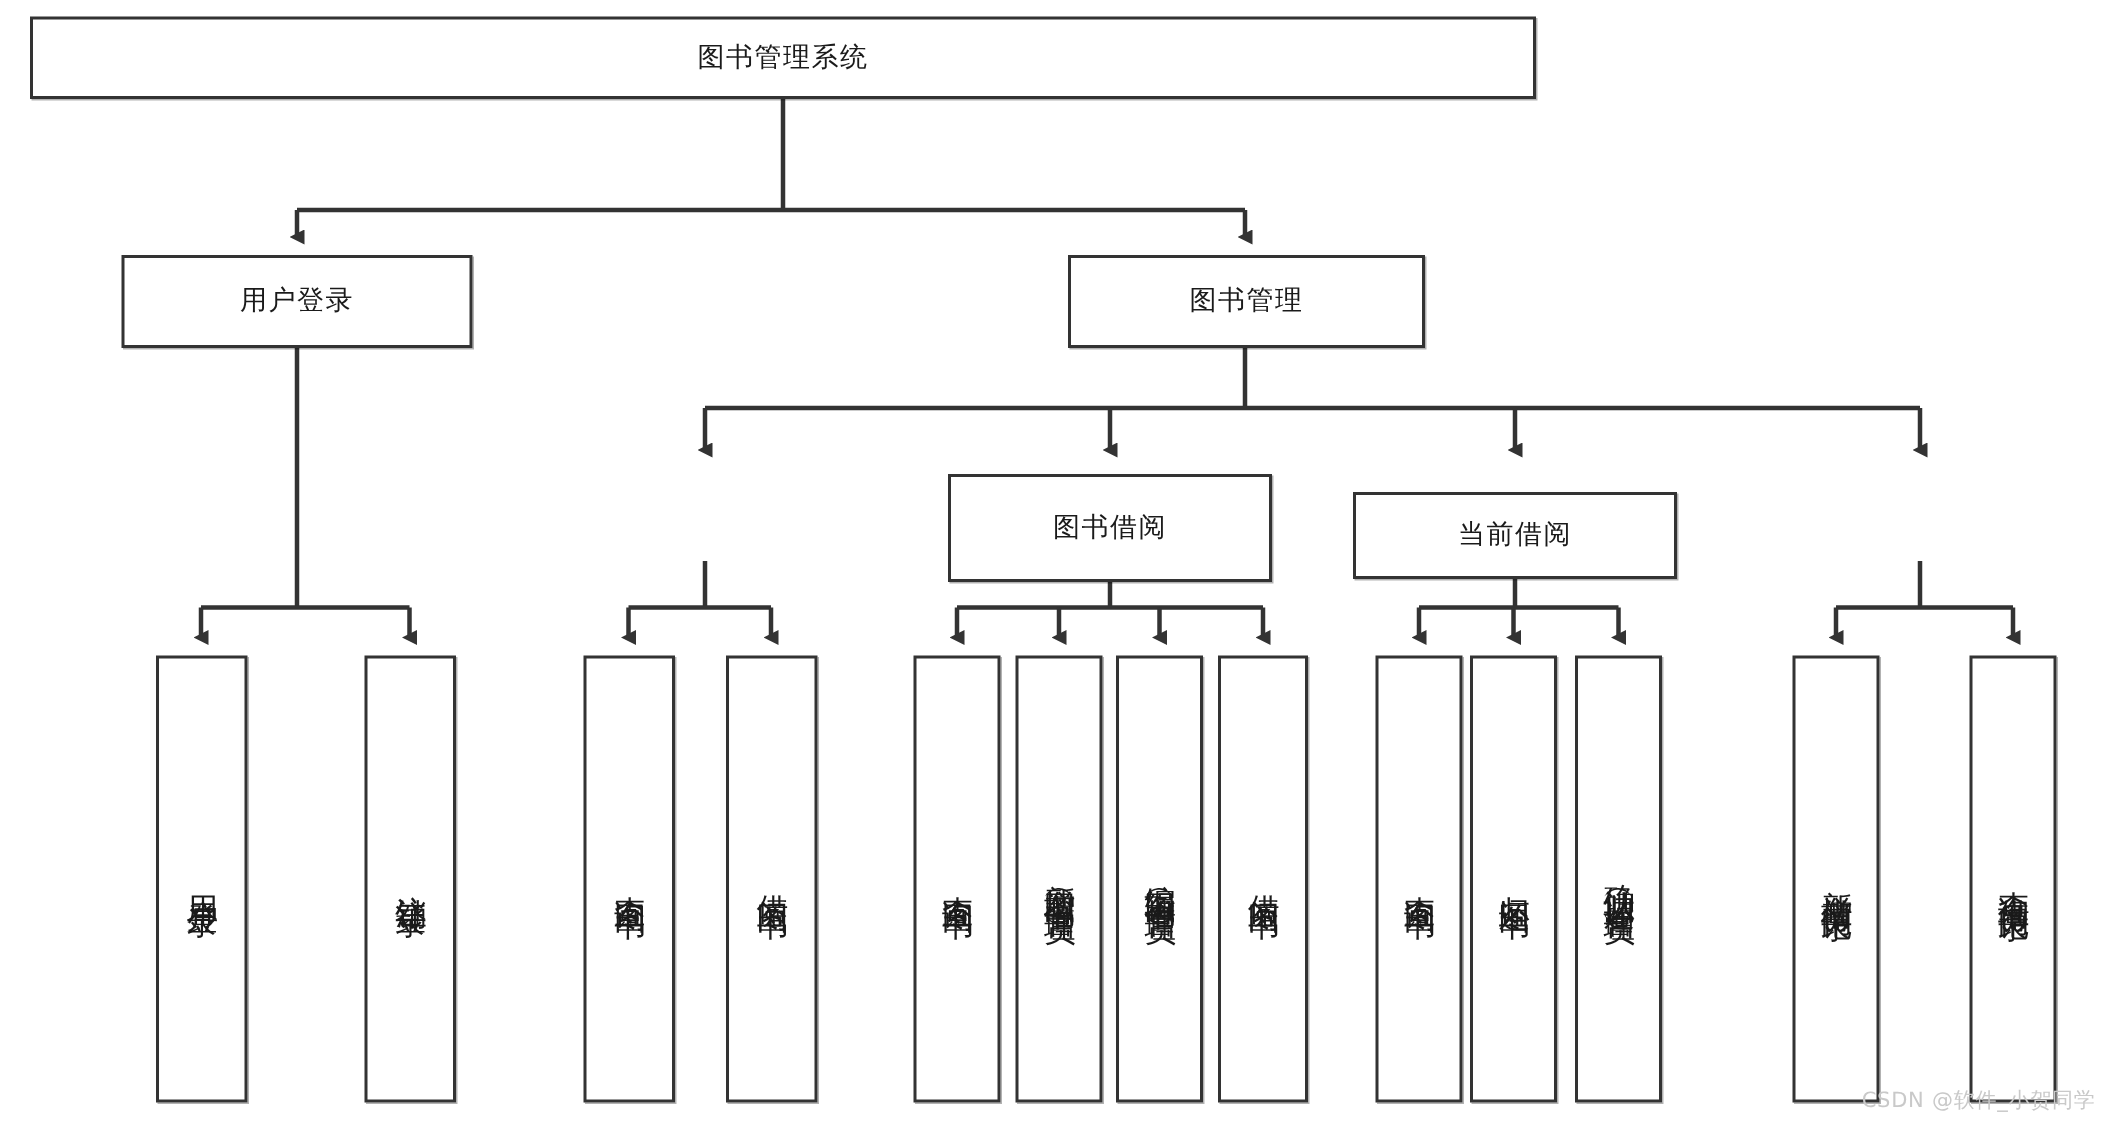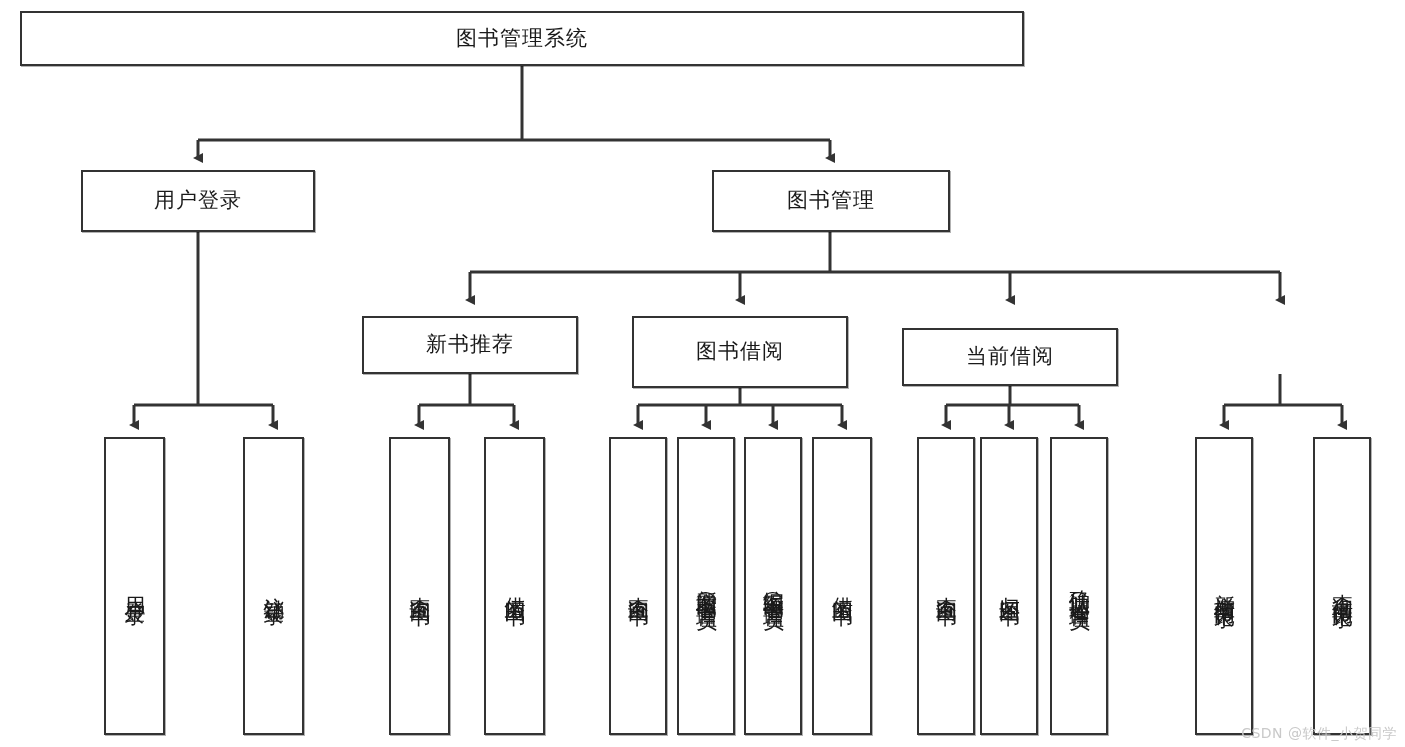--- a/index.html
+++ b/index.html
@@ -28,21 +28,21 @@
     box-sizing: border-box;
     border: 2px solid #333333;
     background: #ffffff;
     display: flex;
     align-items: center;
     justify-content: center;
     color: #1a1a1a;
     box-shadow: 1px 1px 0 rgba(0,0,0,0.30);
   }
   .node.horiz {
-    font-size: 21px;
+    font-size: 18px;
     letter-spacing: 1px;
     line-height: 1.2;
   }
   .node.vert {
     writing-mode: vertical-rl;
     text-orientation: upright;
     font-size: 21px;
     letter-spacing: 3px;
     line-height: 1.0;
     padding-top: 4px;
@@ -124,23 +124,20 @@
     <span>图书管理系统</span>
   </div>
 
   <div class="node horiz" style="left:81px; top:170px; width:234px; height:62px;">
     <span>用户登录</span>
   </div>
   <div class="node horiz" style="left:712px; top:170px; width:238px; height:62px;">
     <span>图书管理</span>
   </div>
 
-  <div class="node horiz" style="left:362px; top:316px; width:216px; height:58px;">
-    <span>新书推荐</span>
-  </div>
   <div class="node horiz" style="left:632px; top:316px; width:216px; height:72px;">
     <span>图书借阅</span>
   </div>
   <div class="node horiz" style="left:902px; top:328px; width:216px; height:58px;">
     <span>当前借阅</span>
   </div>
 
   <div class="node vert" style="left:104px; top:437px; width:61px; height:298px;">
     <span class="vtext">用户登录</span>
   </div>

